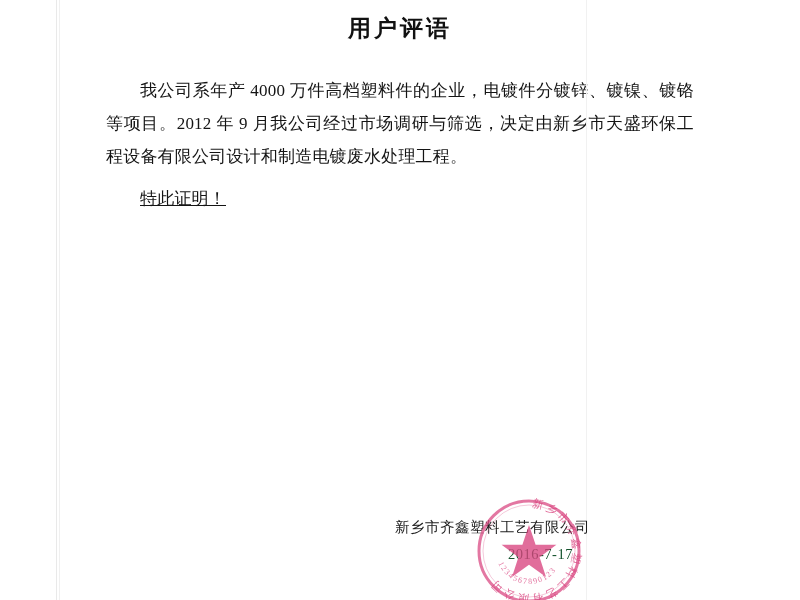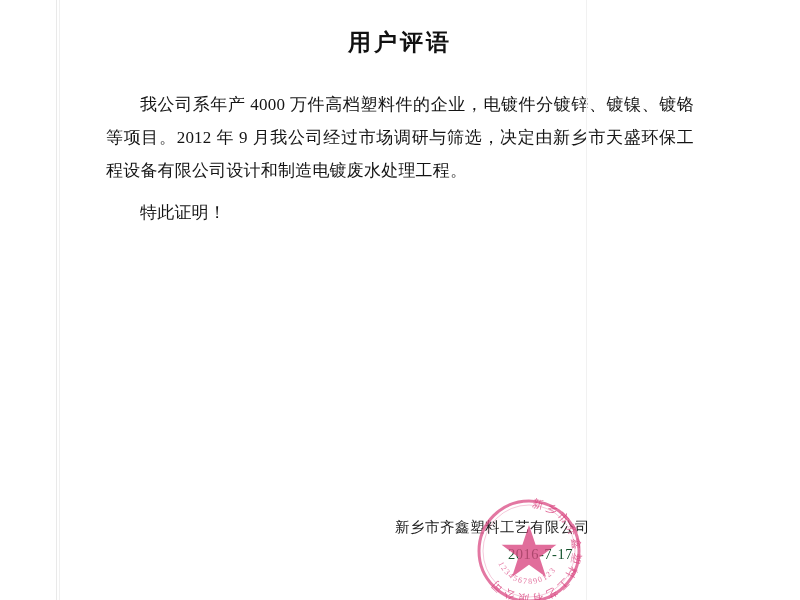--- a/index.html
+++ b/index.html
@@ -21,41 +21,42 @@
     height: 600px;
     box-sizing: border-box;
     padding: 0;
   }
   .doc-title {
     text-align: center;
     font-size: 23px;
     font-weight: 700;
     letter-spacing: 3px;
     margin: 0;
-    padding-top: 27px;
+    padding-top: 13px;
     color: #111;
     font-family: Liberation Mono, monospace;
   }
   .body-block {
     margin: 0 auto;
     width: 588px;
     padding-top: 30px;
   }
   .para {
     font-size: 17px;
     line-height: 33px;
     text-align: justify;
     text-justify: inter-ideograph;
     text-indent: 2em;
     margin: 0 0 9px 0;
     color: #141414;
     letter-spacing: 0.2px;
   }
   .para:last-child {
     margin-bottom: 0;
+    text-decoration: underline;
   }
   
   .scan-line {
     position: absolute;
     top: 0;
     bottom: 0;
     width: 1px;
     background: #e9e9e9;
     pointer-events: none;
   }

